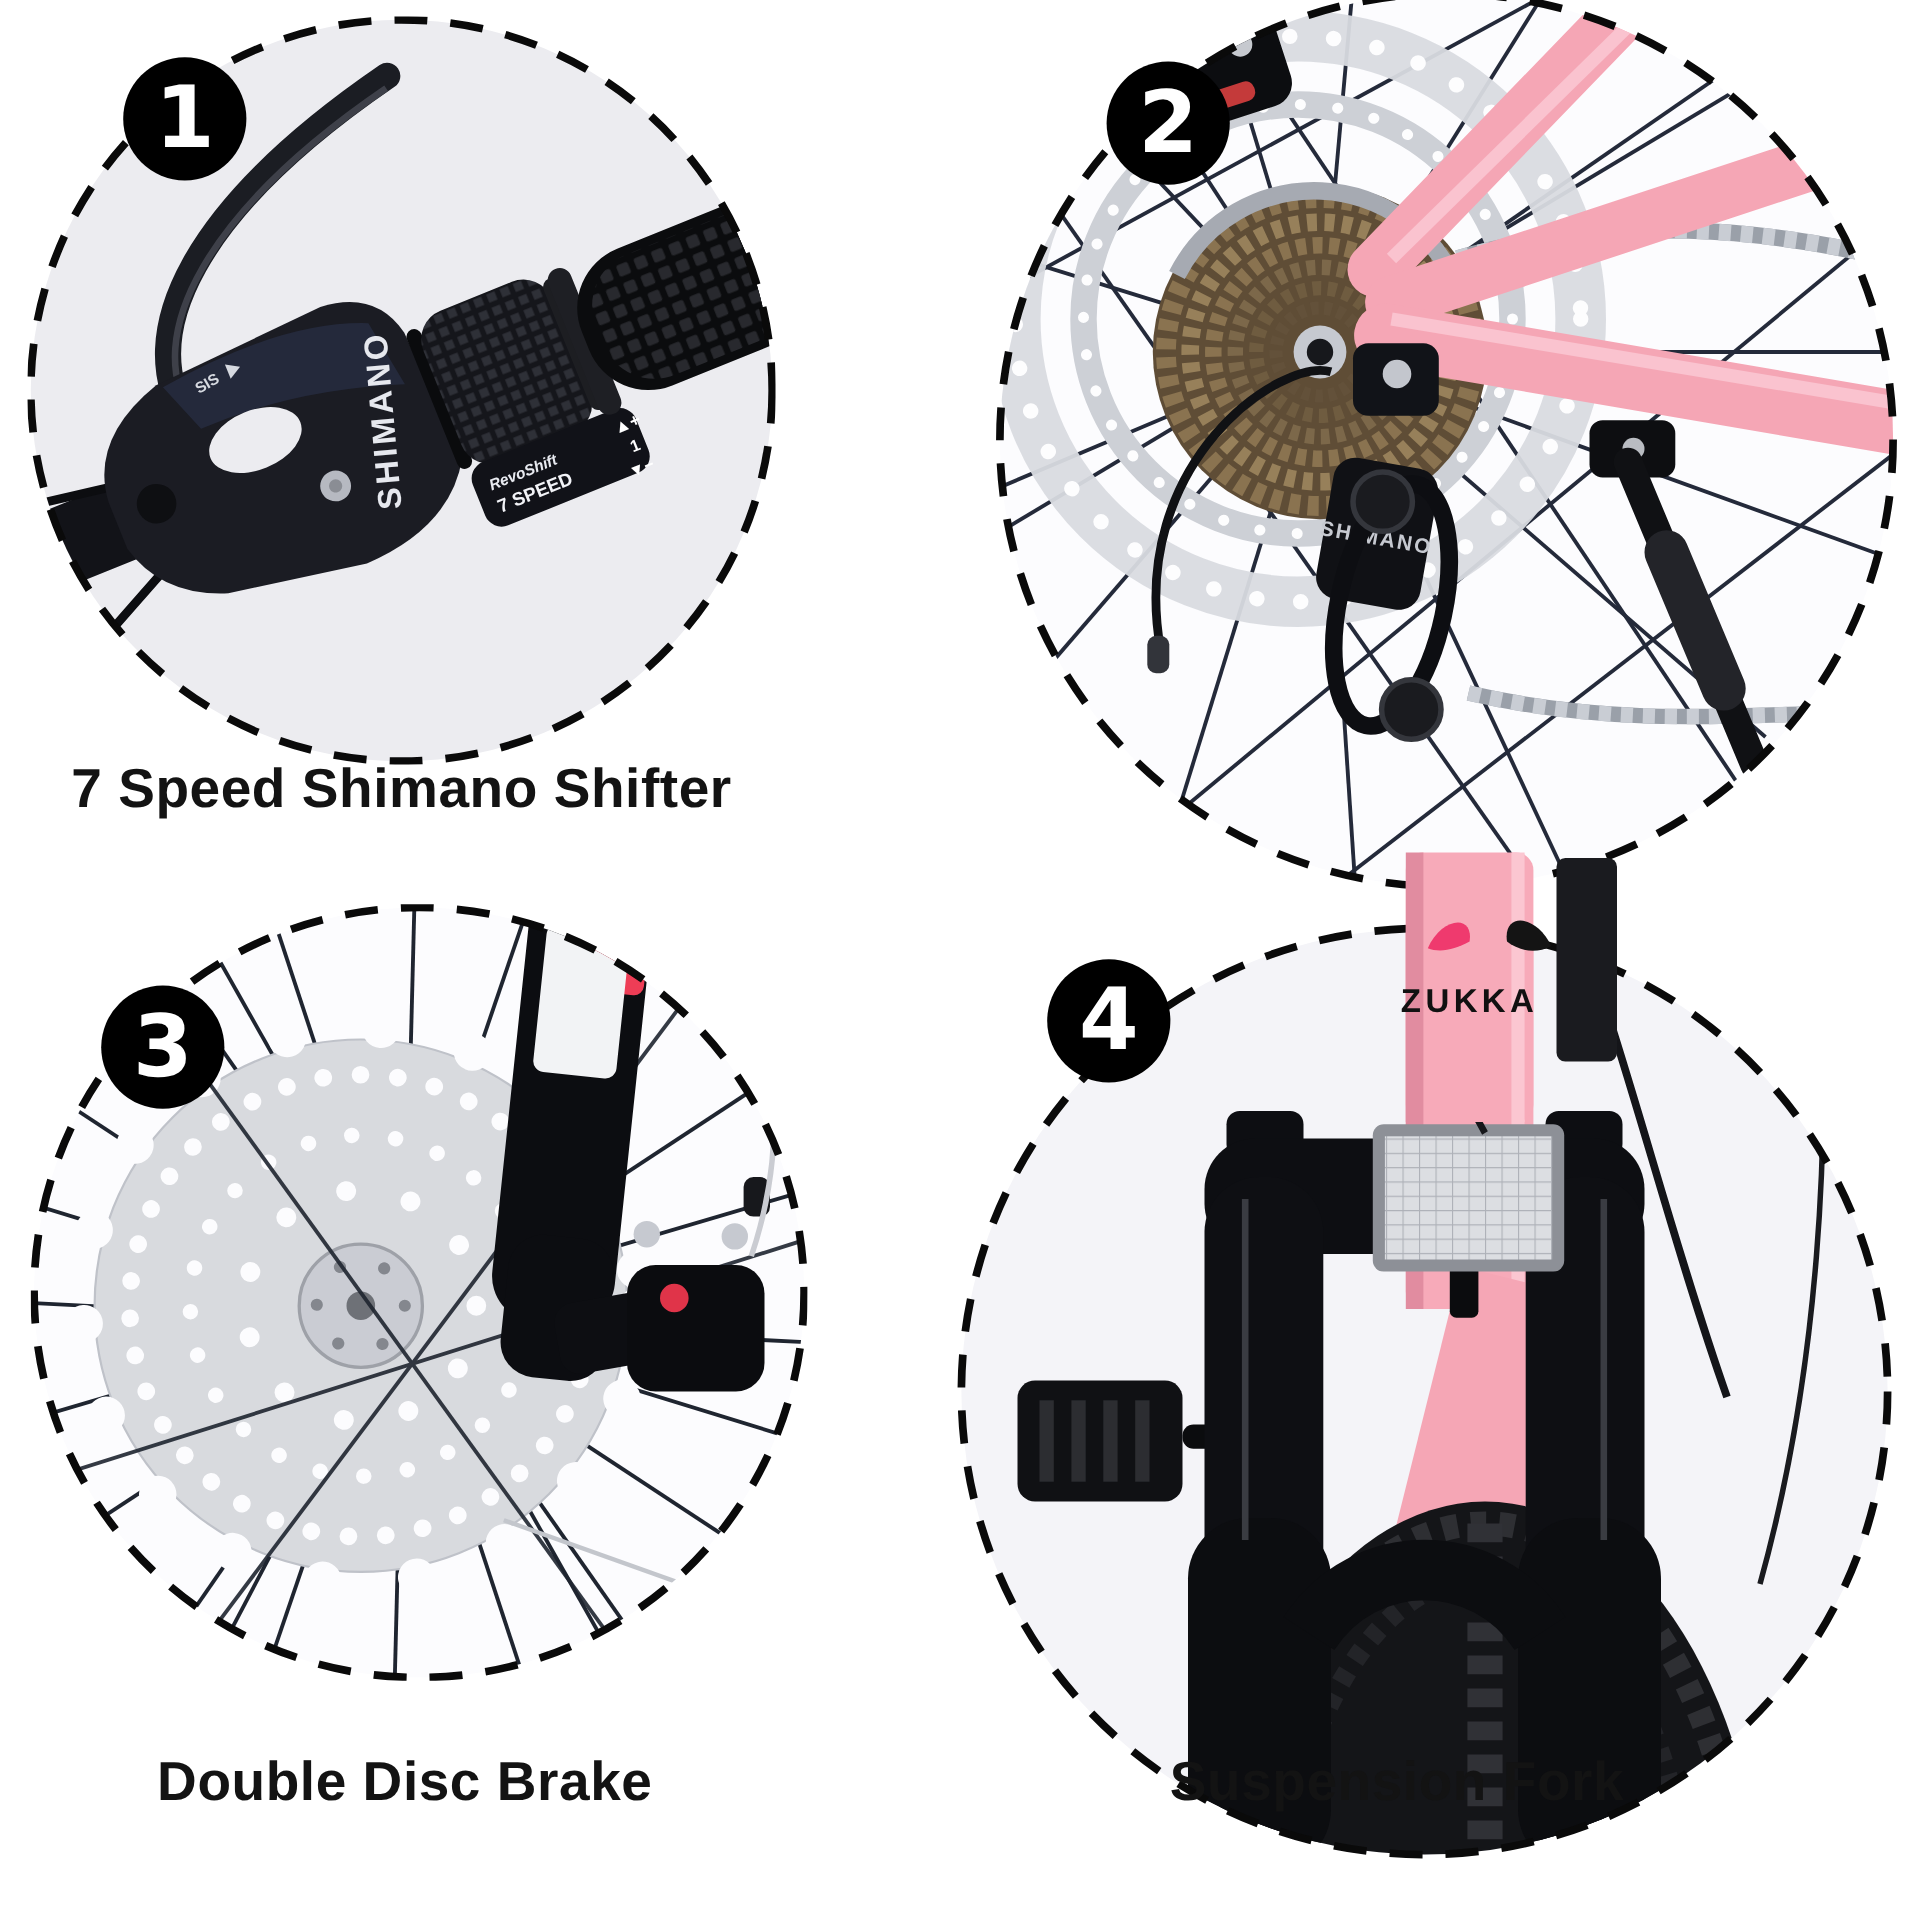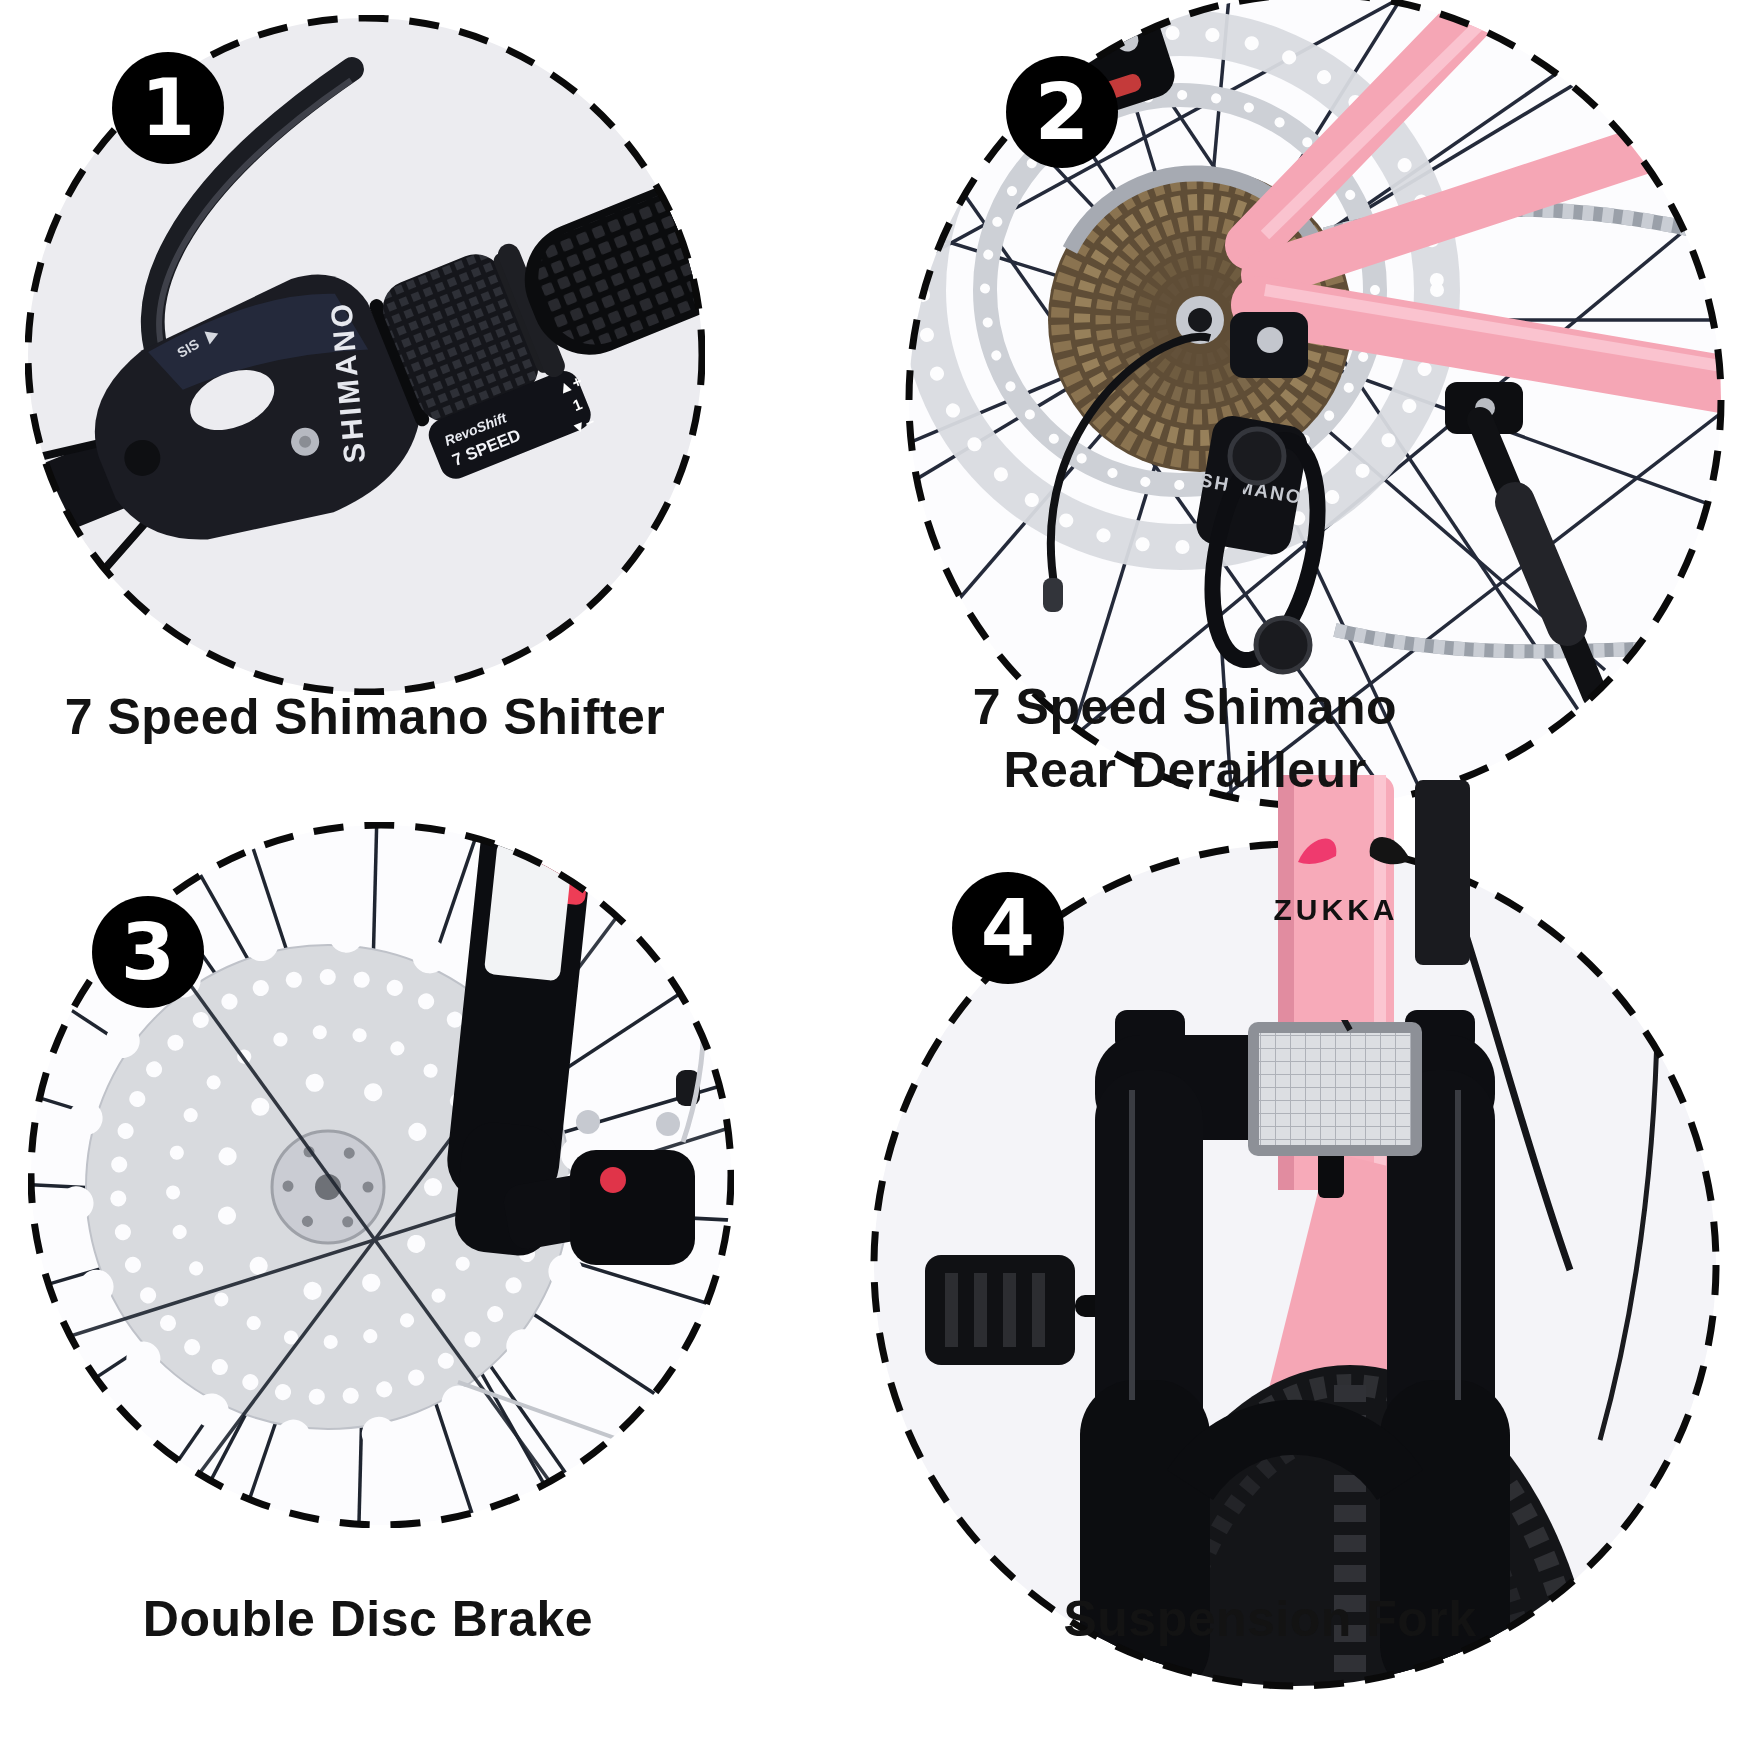--- a/index.html
+++ b/index.html
@@ -334,22 +334,18 @@
     </g>
   </svg>
 
   <div class="badge" style="left:112px;top:52px">1</div>
   <div class="badge" style="left:1006px;top:56px">2</div>
   <div class="badge" style="left:92px;top:896px">3</div>
   <div class="badge" style="left:952px;top:872px">4</div>
 
   <div class="caption" style="left:25px;top:686px;width:680px">7 Speed Shimano Shifter</div>
 
-  <div class="caption" style="left:895px;top:676px;width:580px">
-    <div>7 Speed Shimano</div>
-    <div>Rear Derailleur</div>
-  </div>
 
   <div class="caption" style="left:28px;top:1588px;width:680px">Double Disc Brake</div>
 
   <div class="caption" style="left:940px;top:1588px;width:660px">Suspension Fork</div>
 
 </div>
 
 </body></html>

